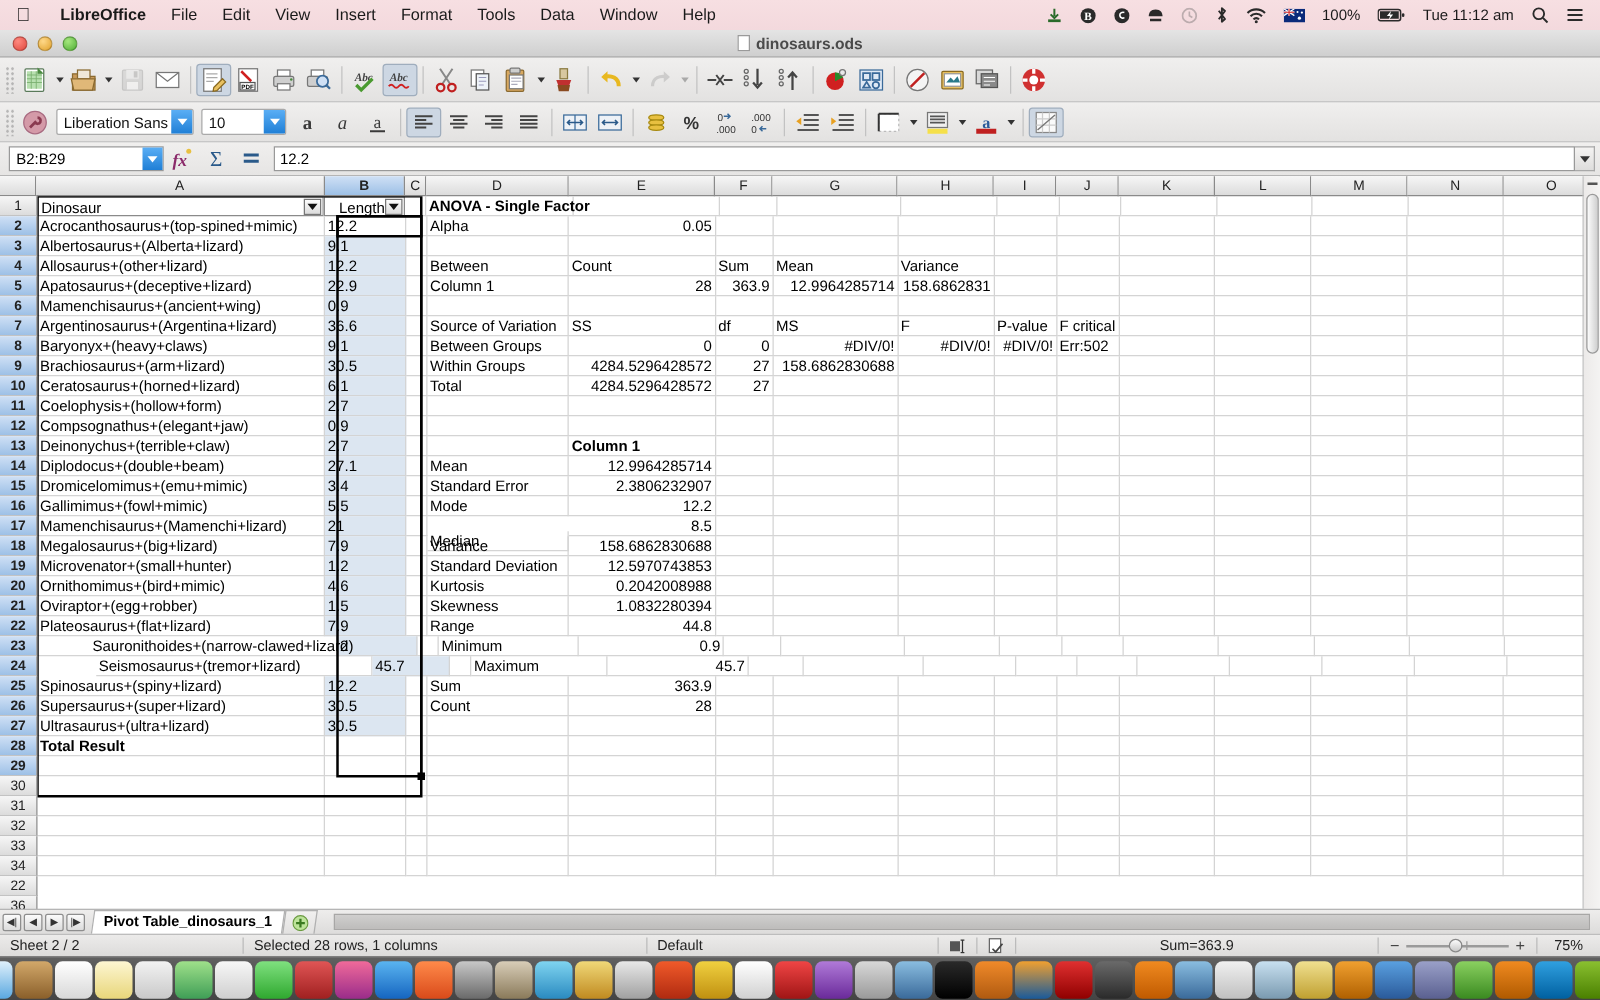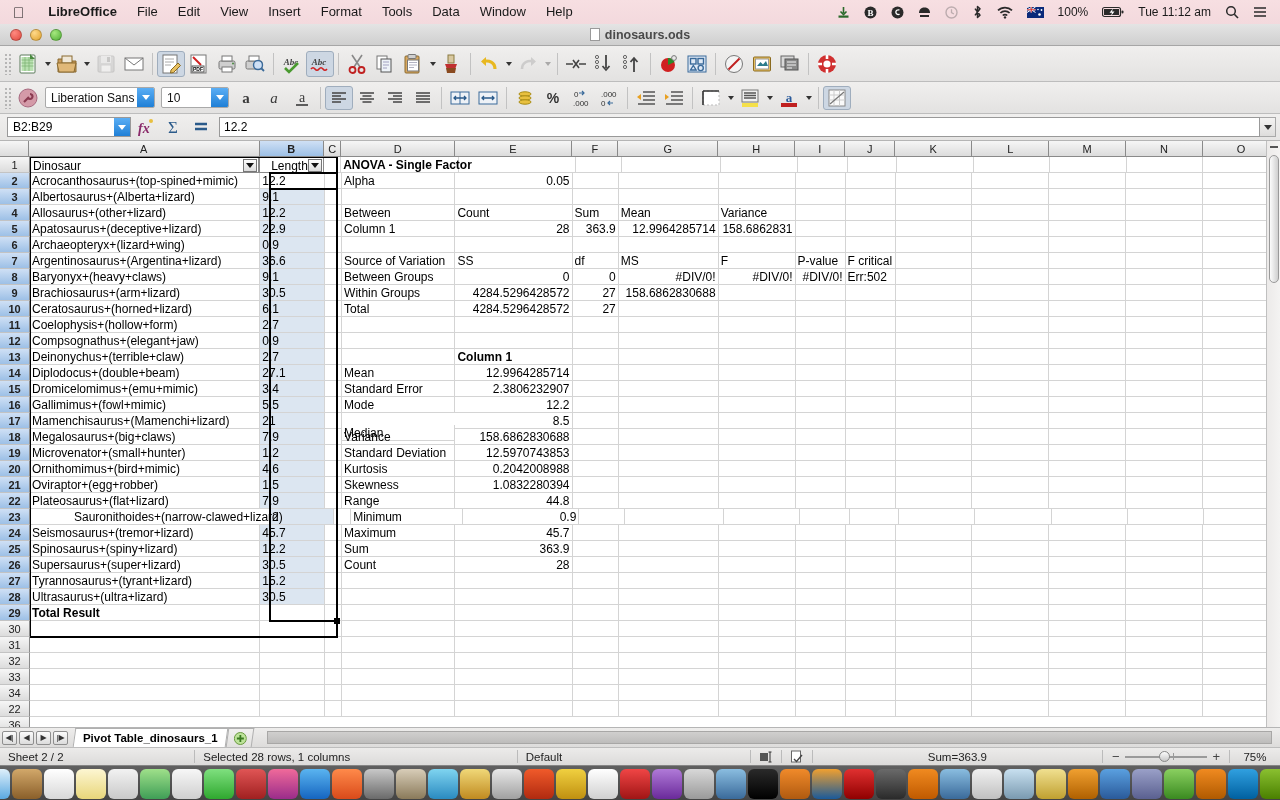--- a/index.html
+++ b/index.html
@@ -837,21 +837,21 @@
             <div class="cell r" style="width: 80px;"><span>158.6862831</span></div>
             <div class="cell" style="width: 52px;"></div>
             <div class="cell" style="width: 52px;"></div>
             <div class="cell" style="width: 80px;"></div>
             <div class="cell" style="width: 80px;"></div>
             <div class="cell" style="width: 80px;"></div>
             <div class="cell" style="width: 80px;"></div>
             <div class="cell" style="width: 80px;"></div>
           </div>
           <div class="row">
-            <div class="cell" style="width: 240px;"><span>Archaeopteryx+(lizard+wing)</span></div>
+            <div class="cell" style="width: 240px;"><span>Mamenchisaurus+(ancient+wing)</span></div>
             <div class="cell selfill" style="width: 67px;"><span>0.9</span></div>
             <div class="cell" style="width: 18px;"></div>
             <div class="cell" style="width: 118px;"></div>
             <div class="cell" style="width: 122px;"></div>
             <div class="cell" style="width: 48px;"></div>
             <div class="cell" style="width: 104px;"></div>
             <div class="cell" style="width: 80px;"></div>
             <div class="cell" style="width: 52px;"></div>
             <div class="cell" style="width: 52px;"></div>
             <div class="cell" style="width: 80px;"></div>
@@ -1041,21 +1041,21 @@
             <div class="cell" style="width: 80px;"></div>
             <div class="cell" style="width: 52px;"></div>
             <div class="cell" style="width: 52px;"></div>
             <div class="cell" style="width: 80px;"></div>
             <div class="cell" style="width: 80px;"></div>
             <div class="cell" style="width: 80px;"></div>
             <div class="cell" style="width: 80px;"></div>
             <div class="cell" style="width: 80px;"></div>
           </div>
           <div class="row">
-            <div class="cell" style="width: 240px;"><span>Megalosaurus+(big+claws)</span></div>
+            <div class="cell" style="width: 240px;"><span>Megalosaurus+(big+lizard)</span></div>
             <div class="cell selfill" style="width: 67px;"><span>7.9</span></div>
             <div class="cell" style="width: 18px;"></div>
             <div class="cell" style="width: 118px;"><span>Variance</span></div>
             <div class="cell r" style="width: 122px;"><span>158.6862830688</span></div>
             <div class="cell" style="width: 48px;"></div>
             <div class="cell" style="width: 104px;"></div>
             <div class="cell" style="width: 80px;"></div>
             <div class="cell" style="width: 52px;"></div>
             <div class="cell" style="width: 52px;"></div>
             <div class="cell" style="width: 80px;"></div>
@@ -1143,21 +1143,21 @@
             <div class="cell" style="width: 80px;"></div>
             <div class="cell" style="width: 52px;"></div>
             <div class="cell" style="width: 52px;"></div>
             <div class="cell" style="width: 80px;"></div>
             <div class="cell" style="width: 80px;"></div>
             <div class="cell" style="width: 80px;"></div>
             <div class="cell" style="width: 80px;"></div>
             <div class="cell" style="width: 80px;"></div>
           </div>
           <div class="row">
-            <div class="cell" style="width: 240px;"><span>Seismosaurus+(tremor+lizard)</span></div>
+            <div class="cell" style="width: 240px; margin-left: 47px;"><span>Seismosaurus+(tremor+lizard)</span></div>
             <div class="cell selfill" style="width: 67px;"><span>45.7</span></div>
             <div class="cell" style="width: 18px;"></div>
             <div class="cell" style="width: 118px;"><span>Maximum</span></div>
             <div class="cell r" style="width: 122px;"><span>45.7</span></div>
             <div class="cell" style="width: 48px;"></div>
             <div class="cell" style="width: 104px;"></div>
             <div class="cell" style="width: 80px;"></div>
             <div class="cell" style="width: 52px;"></div>
             <div class="cell" style="width: 52px;"></div>
             <div class="cell" style="width: 80px;"></div>
@@ -1182,37 +1182,20 @@
             <div class="cell" style="width: 80px;"></div>
             <div class="cell" style="width: 80px;"></div>
             <div class="cell" style="width: 80px;"></div>
           </div>
           <div class="row">
             <div class="cell" style="width: 240px;"><span>Supersaurus+(super+lizard)</span></div>
             <div class="cell selfill" style="width: 67px;"><span>30.5</span></div>
             <div class="cell" style="width: 18px;"></div>
             <div class="cell" style="width: 118px;"><span>Count</span></div>
             <div class="cell r" style="width: 122px;"><span>28</span></div>
-            <div class="cell" style="width: 48px;"></div>
-            <div class="cell" style="width: 104px;"></div>
-            <div class="cell" style="width: 80px;"></div>
-            <div class="cell" style="width: 52px;"></div>
-            <div class="cell" style="width: 52px;"></div>
-            <div class="cell" style="width: 80px;"></div>
-            <div class="cell" style="width: 80px;"></div>
-            <div class="cell" style="width: 80px;"></div>
-            <div class="cell" style="width: 80px;"></div>
-            <div class="cell" style="width: 80px;"></div>
-          </div>
-          <div class="row">
-            <div class="cell" style="width: 240px;"><span>Tyrannosaurus+(tyrant+lizard)</span></div>
-            <div class="cell selfill" style="width: 67px;"><span>15.2</span></div>
-            <div class="cell" style="width: 18px;"></div>
-            <div class="cell" style="width: 118px;"></div>
-            <div class="cell" style="width: 122px;"></div>
             <div class="cell" style="width: 48px;"></div>
             <div class="cell" style="width: 104px;"></div>
             <div class="cell" style="width: 80px;"></div>
             <div class="cell" style="width: 52px;"></div>
             <div class="cell" style="width: 52px;"></div>
             <div class="cell" style="width: 80px;"></div>
             <div class="cell" style="width: 80px;"></div>
             <div class="cell" style="width: 80px;"></div>
             <div class="cell" style="width: 80px;"></div>
             <div class="cell" style="width: 80px;"></div>

